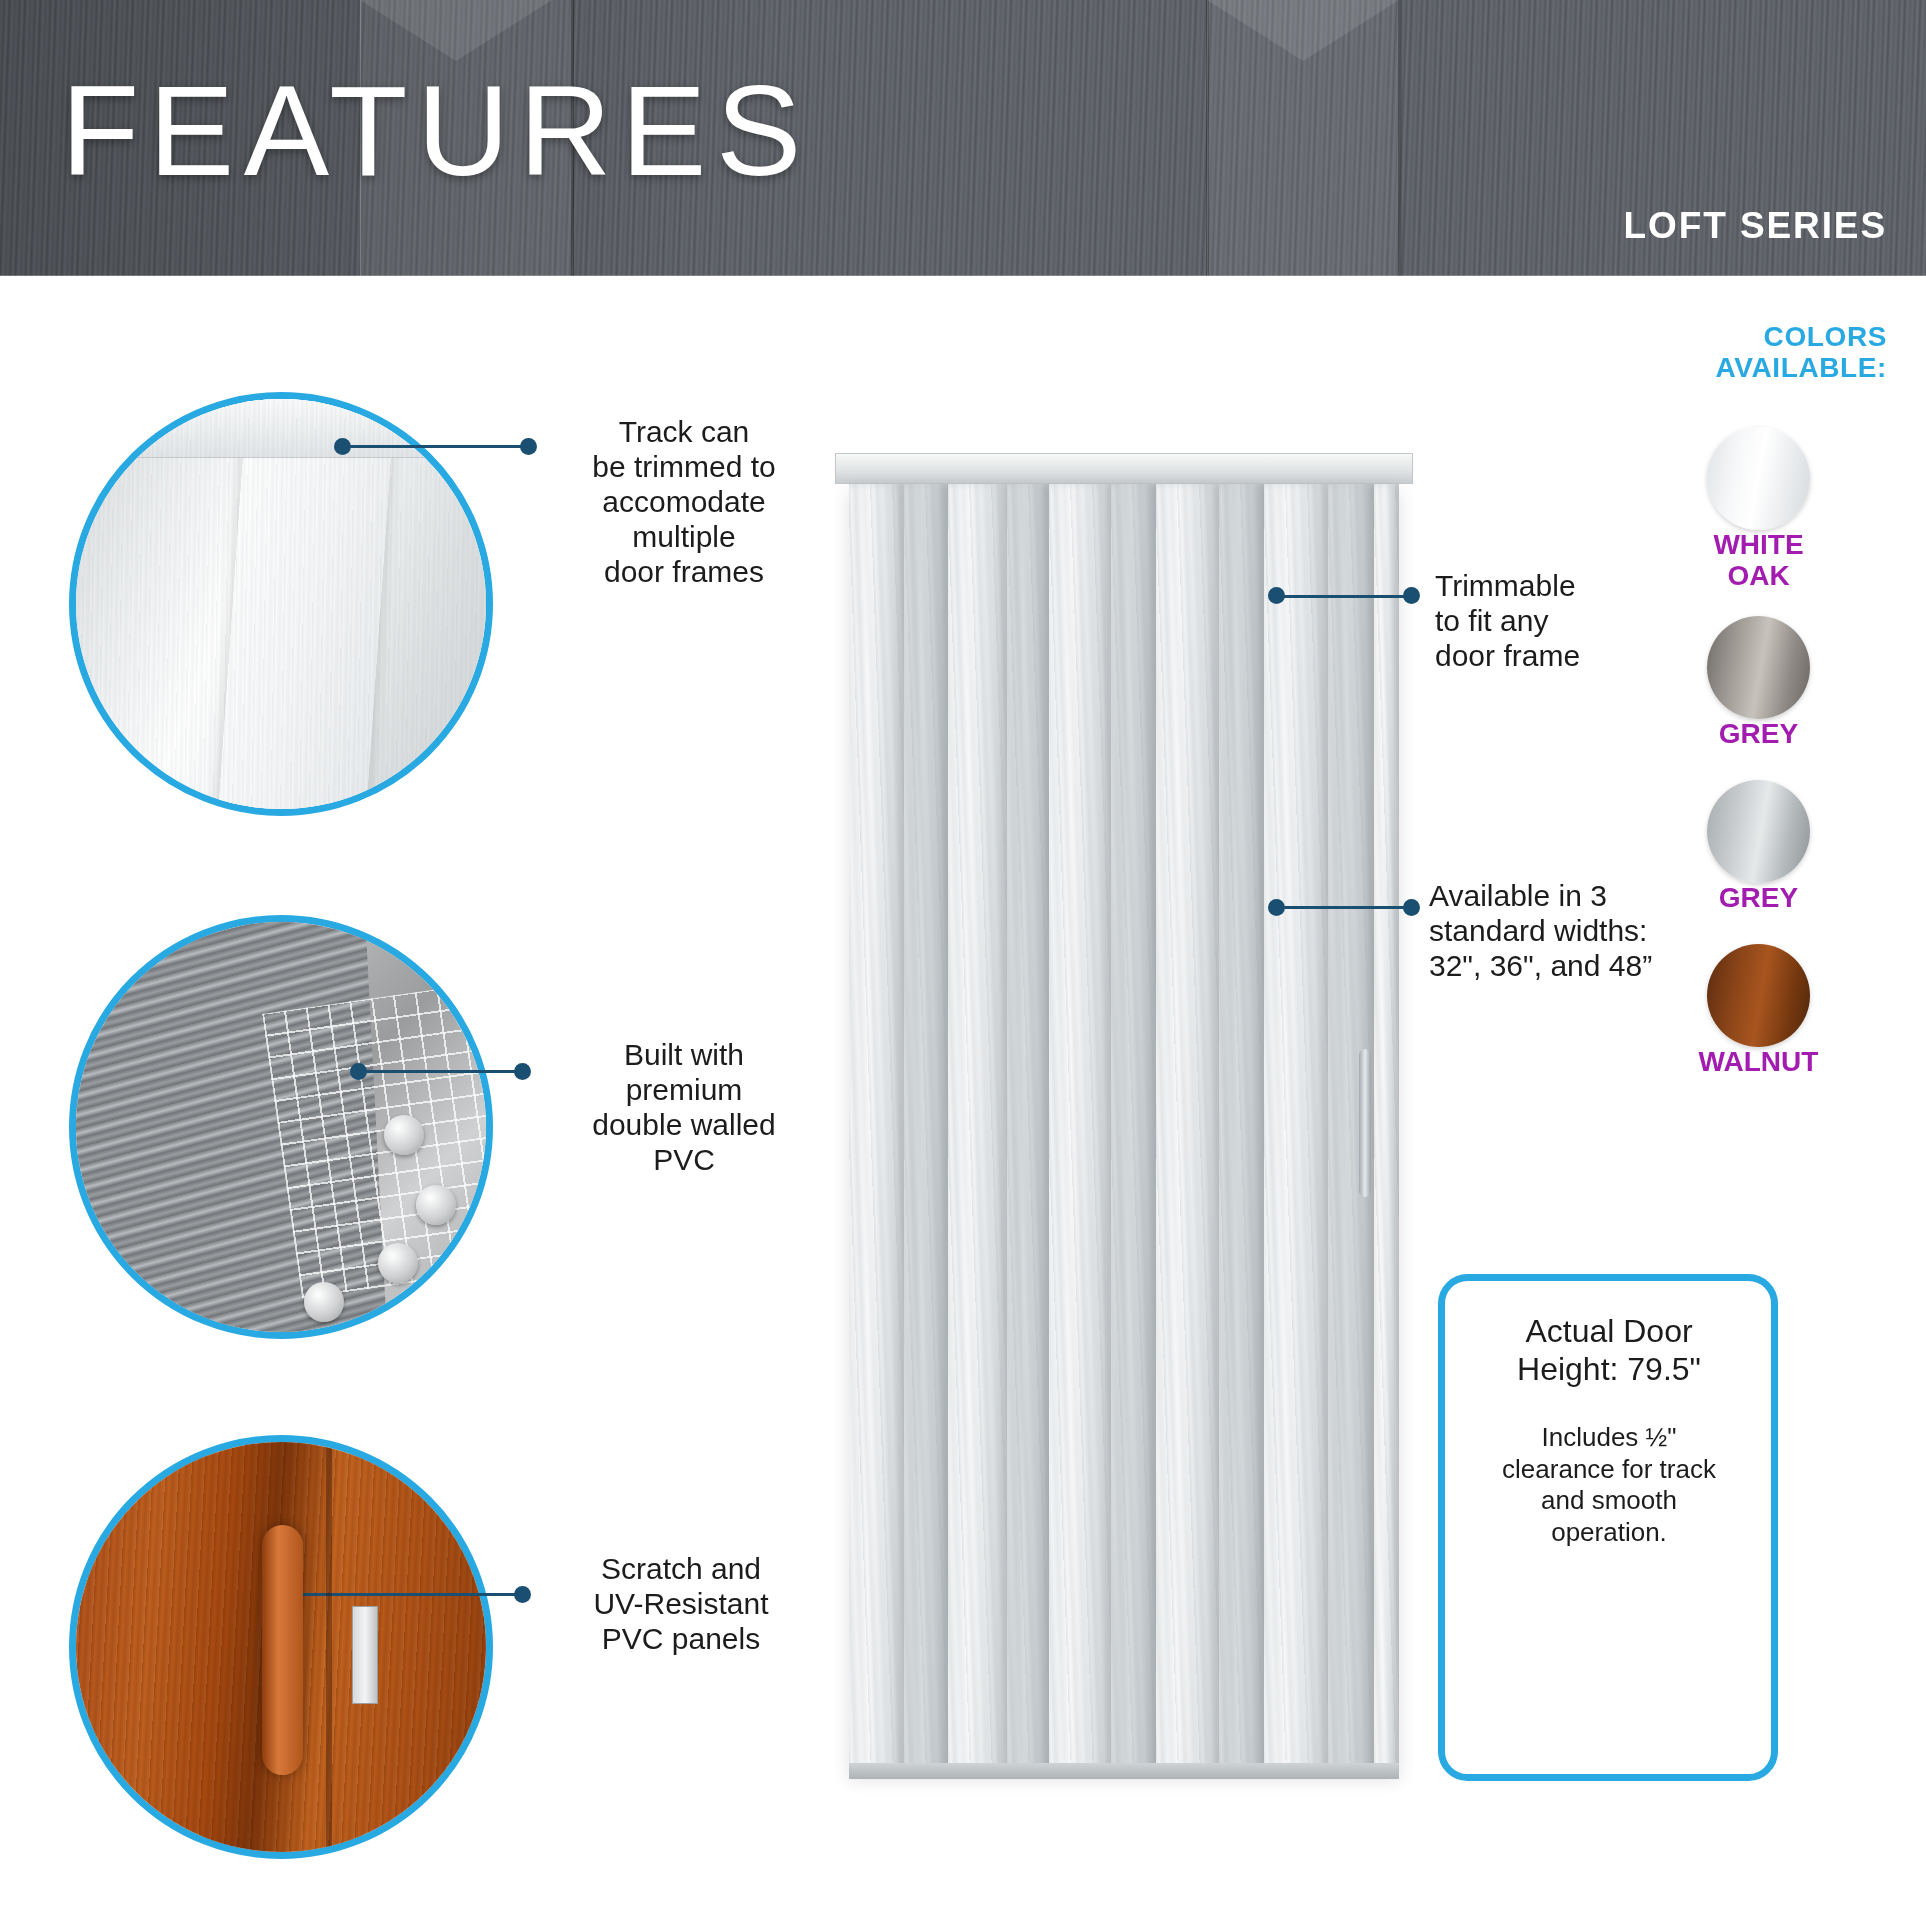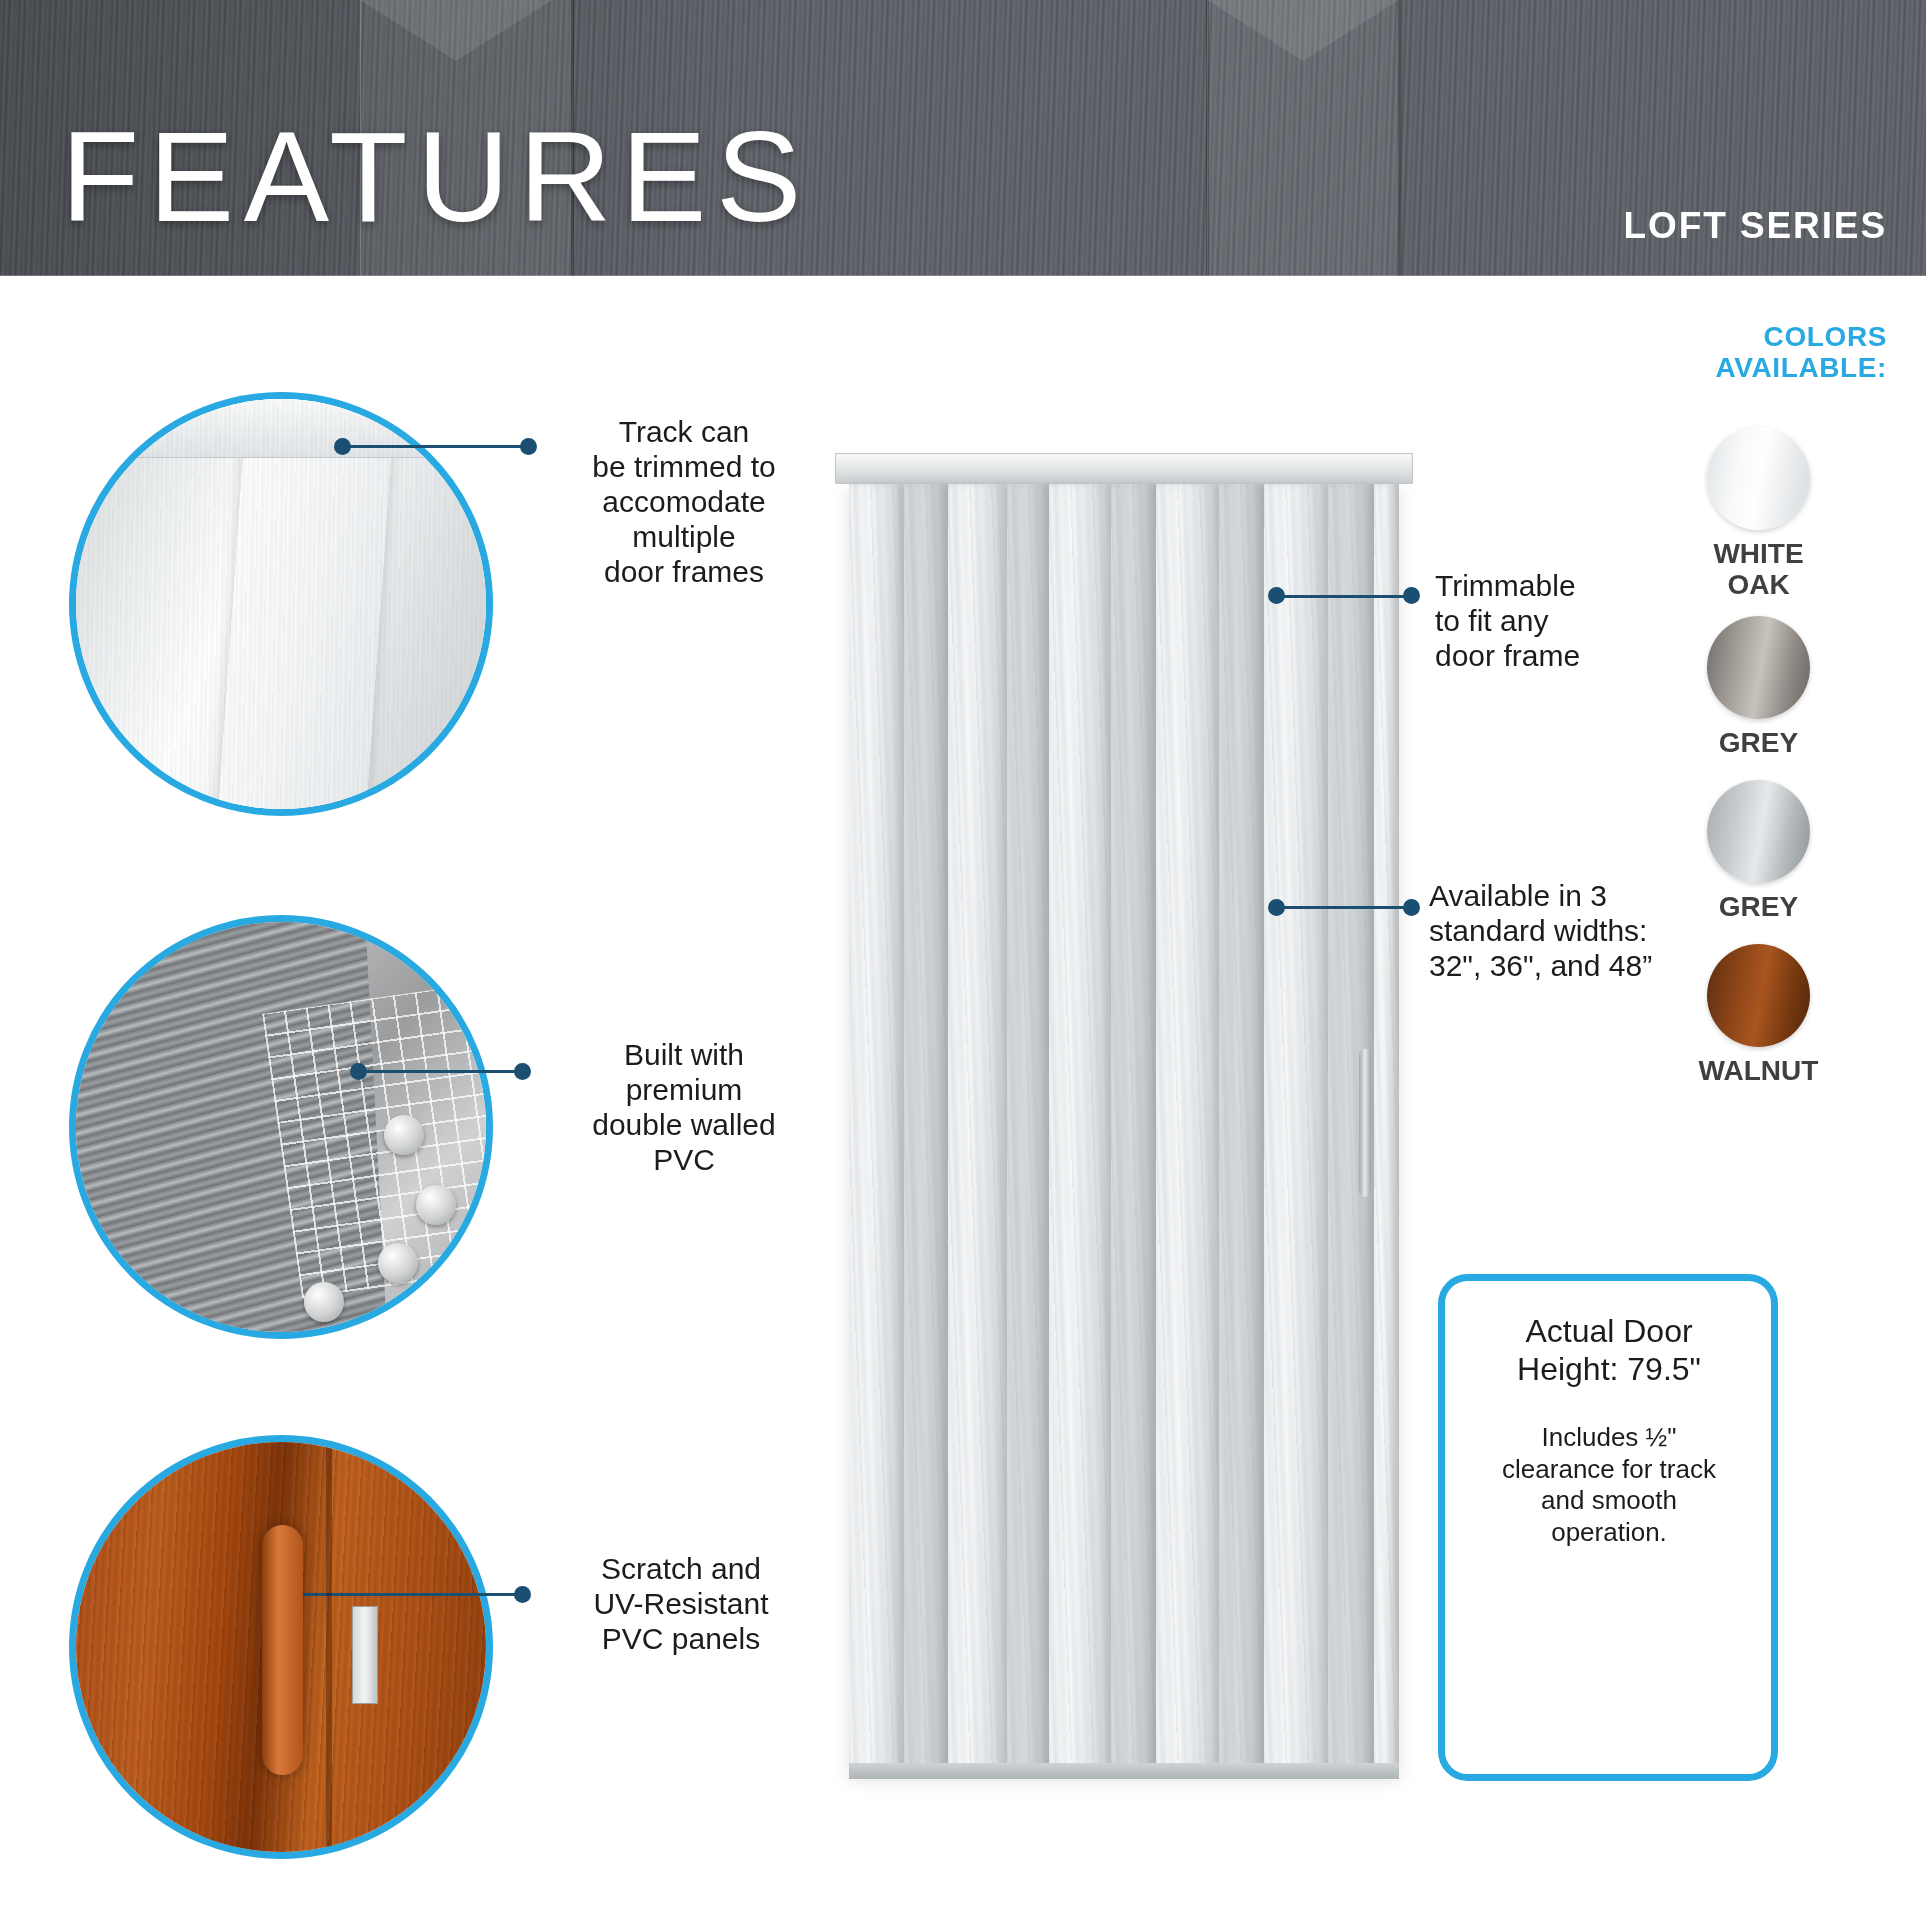--- a/index.html
+++ b/index.html
@@ -54,21 +54,20 @@
   .features-title {
     position: absolute;
     left: 61px; top: 67px;
     font-size: 128px;
     letter-spacing: 9.6px;
     color: #ffffff;
     font-weight: 300;
     line-height: 1;
     white-space: nowrap;
     text-shadow: 0 2.6px 9px rgba(0,0,0,0.35);
-    margin-top: 46px;
   }
   .loft-series {
     position: absolute;
     right: 39px; top: 205px;
     font-size: 37px;
     font-weight: bold;
     letter-spacing: 1.9px;
     color: #ffffff;
     white-space: nowrap;
   }
@@ -273,24 +272,23 @@
     width: 257px;
     text-align: center;
   }
   .swatch {
     width: 103px; height: 103px;
     border-radius: 50%;
     margin: 0 auto;
     box-shadow: 0 1.9px 5.1px rgba(0,0,0,0.18);
   }
   .swatch-label {
-    margin-top: 9px;
     font-size: 28px;
     font-weight: bold;
-    color: #404040;
+    color: #a21caf;
     line-height: 1.1;
     white-space: pre-line;
   }
   .sw-white-oak {
     background: linear-gradient(100deg, #dfe3e5 0%, #f7f8f9 30%, #ffffff 50%, #eceef0 72%, #d6dadc 100%);
   }
   .sw-taupe {
     background: linear-gradient(100deg, #6e6b68 0%, #a09b95 28%, #c7c2bb 52%, #8d8883 78%, #6a6662 100%);
   }
   .sw-grey {

